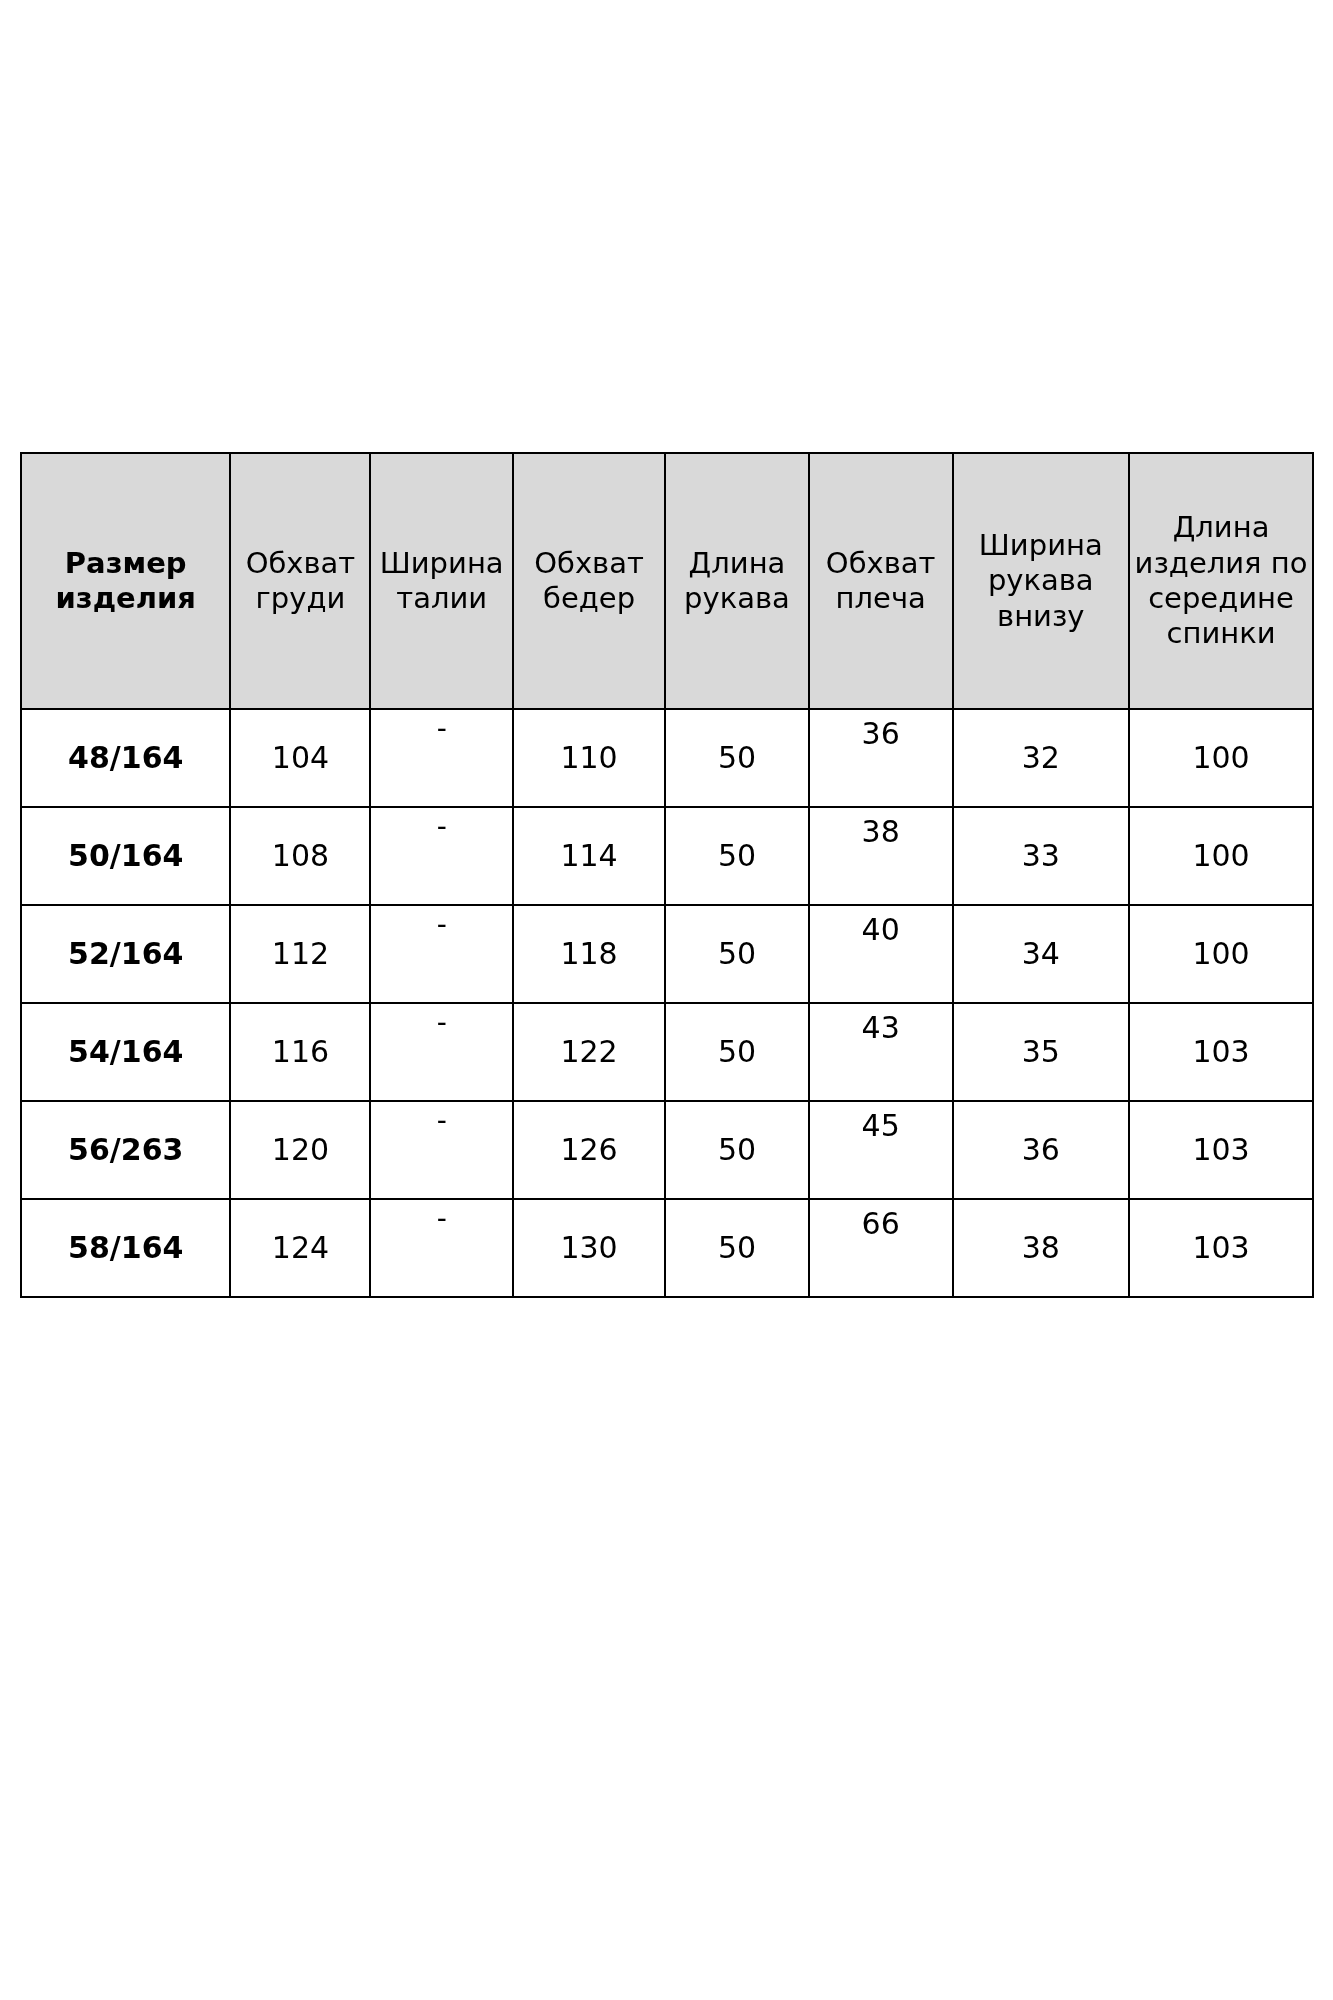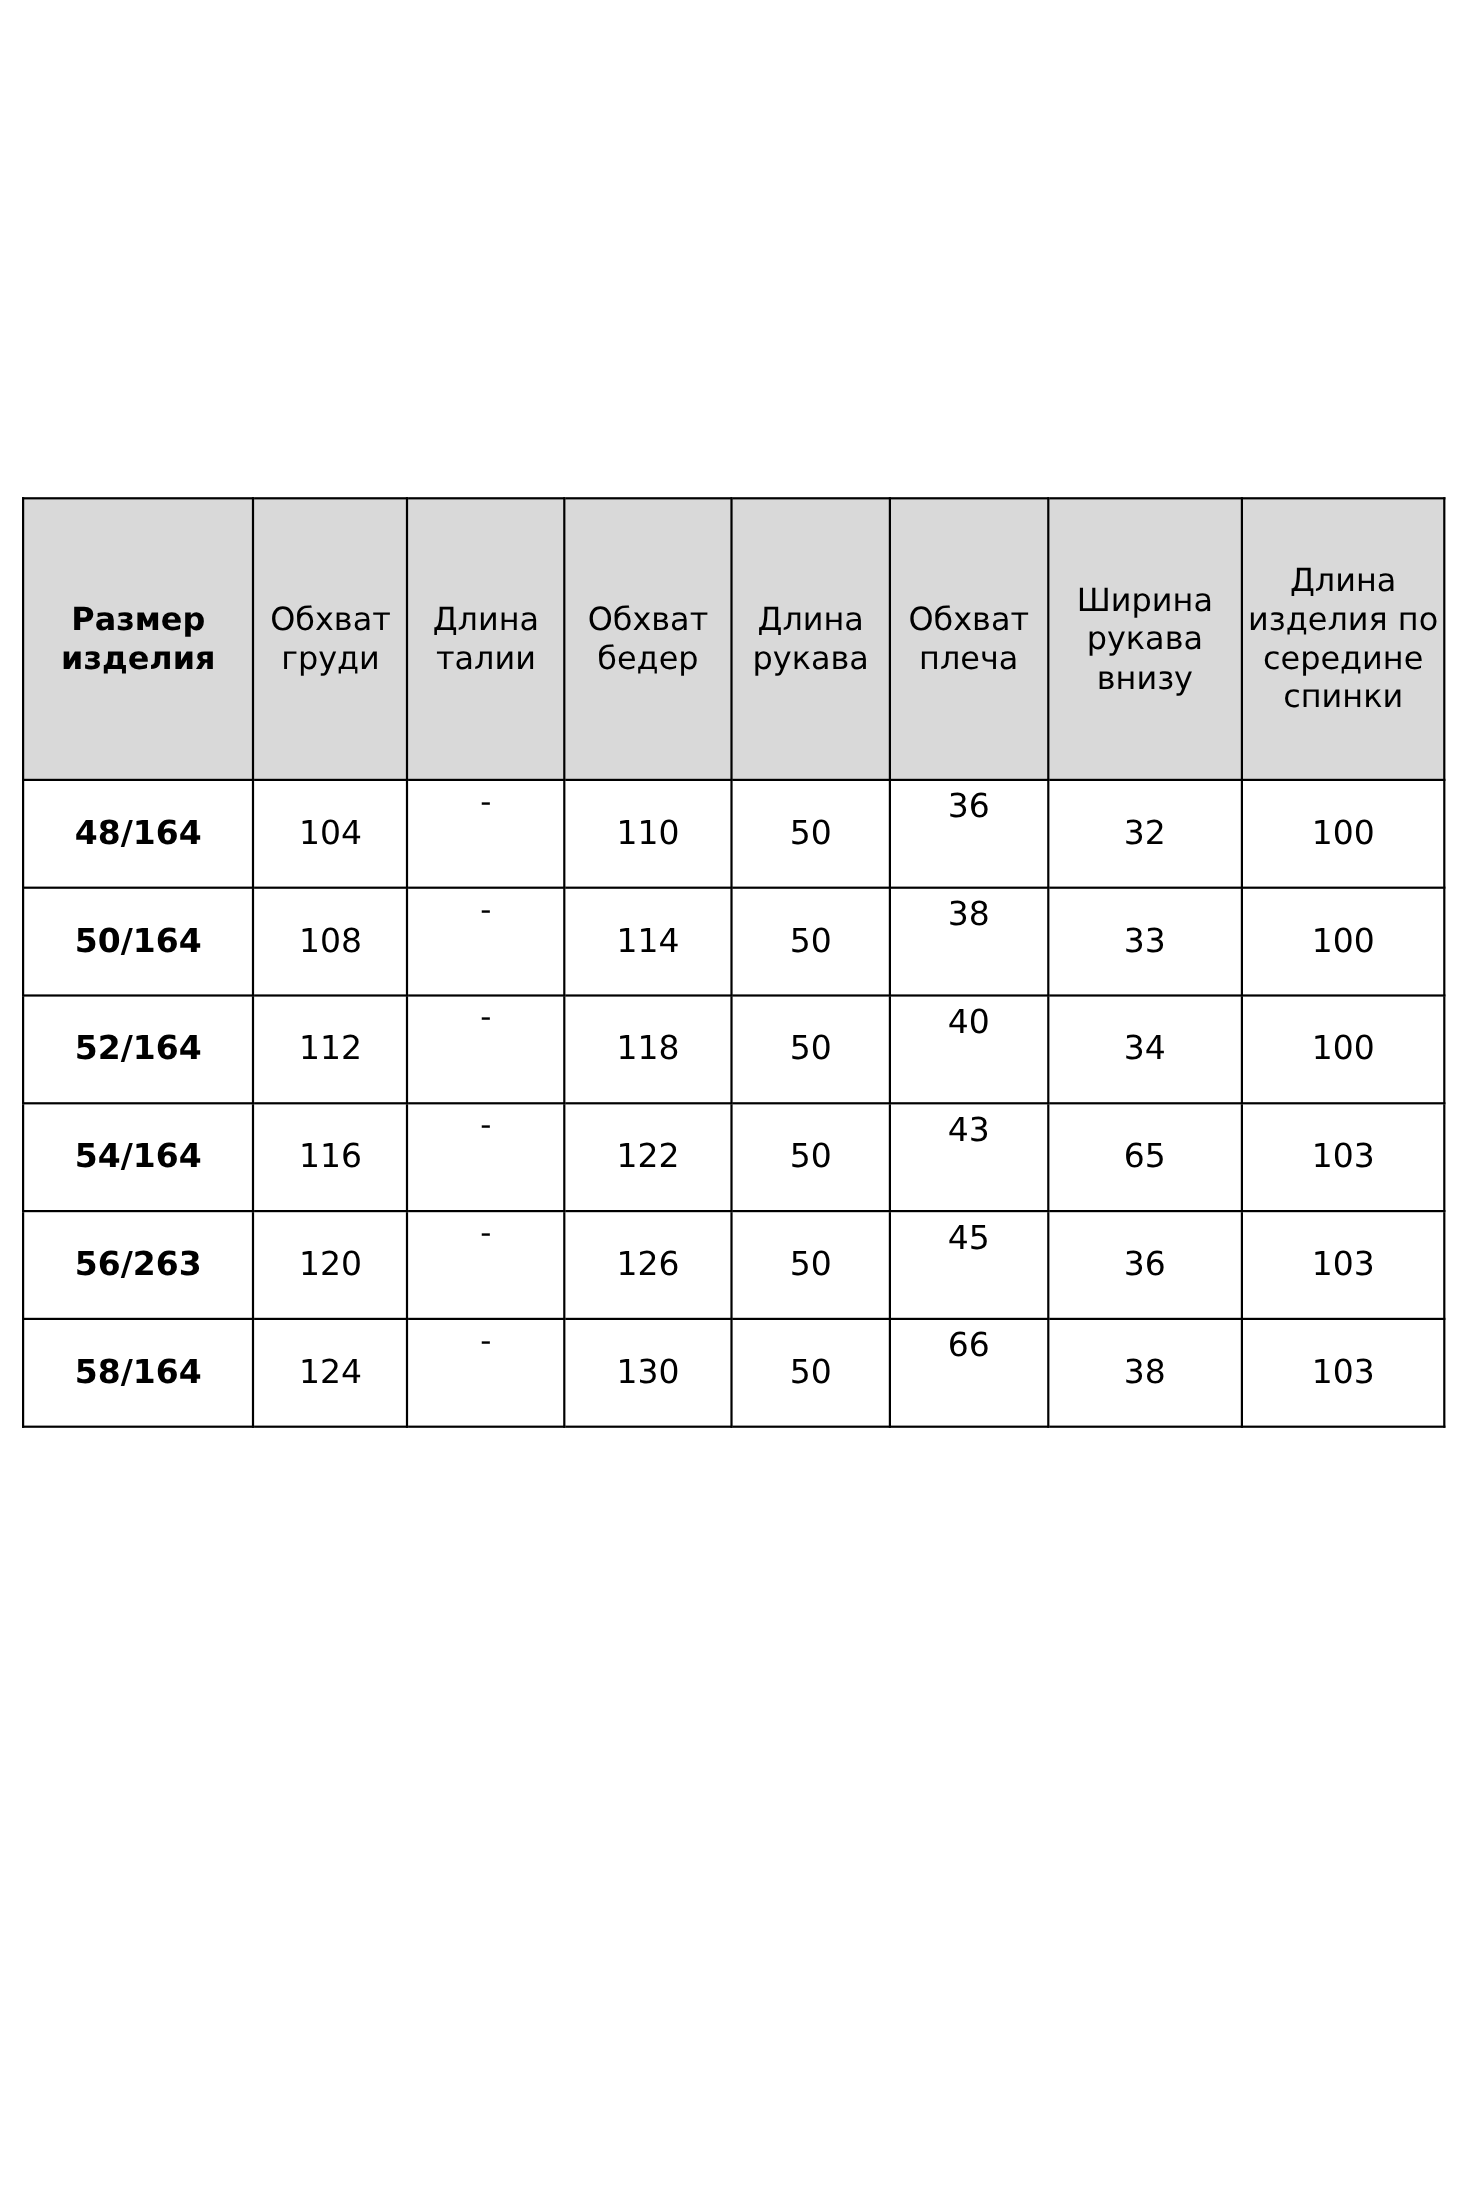--- a/index.html
+++ b/index.html
@@ -104,21 +104,21 @@
           <col class="c3">
         <col class="c4">
           <col class="c5">
           <col class="c6">
           <col class="c7">
       </colgroup>
       <thead>
         <tr>
           <th class="first-col-head">Размер изделия</th>
           <th>Обхват груди</th>
-          <th>Длина талии</th>
+          <th>Ширина талии</th>
           <th>Обхват бедер</th>
           <th>Длина рукава</th>
           <th>Обхват плеча</th>
           <th>Ширина рукава внизу</th>
           <th>Длина изделия по середине спинки</th>
         </tr>
       </thead>
       <tbody>
         <tr>
           <td class="size-cell">48/164</td>
@@ -150,21 +150,21 @@
           <td>34</td>
           <td>100</td>
         </tr>
         <tr>
           <td class="size-cell">54/164</td>
           <td>116</td>
           <td class="dash-cell">-</td>
           <td>122</td>
           <td>50</td>
           <td class="shoulder-cell">43</td>
-          <td>65</td>
+          <td>35</td>
           <td>103</td>
         </tr>
         <tr>
           <td class="size-cell">56/263</td>
           <td>120</td>
           <td class="dash-cell">-</td>
           <td>126</td>
           <td>50</td>
           <td class="shoulder-cell">45</td>
           <td>36</td>

